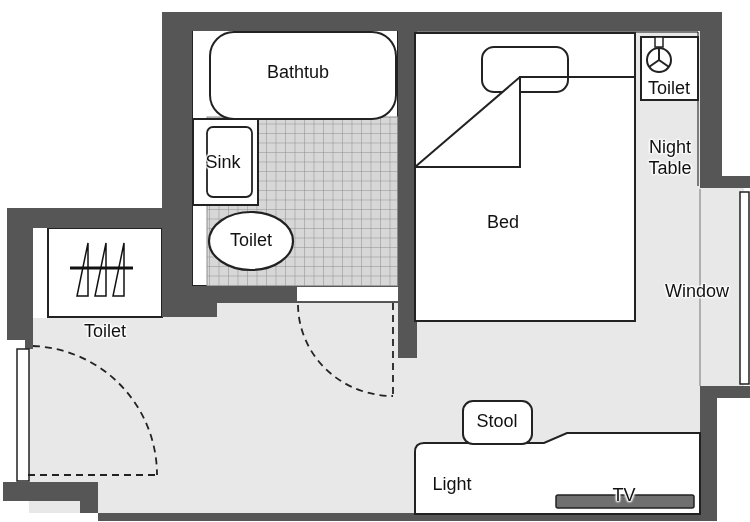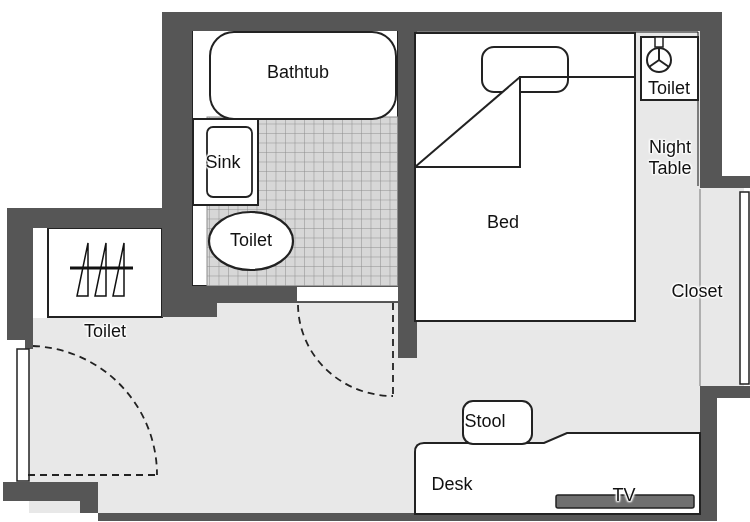--- a/index.html
+++ b/index.html
@@ -97,18 +97,18 @@
       <line x1="393" y1="303" x2="393" y2="396"></line>
     </g>
   </svg>
 
   <div class="lbl" style="left:298px;top:72px">Bathtub</div>
   <div class="lbl" style="left:223px;top:162px">Sink</div>
   <div class="lbl" style="left:251px;top:240px">Toilet</div>
   <div class="lbl" style="left:503px;top:222px">Bed</div>
   <div class="lbl" style="left:669px;top:88px">Toilet</div>
   <div class="lbl wrap" style="left:670px;top:126px">Night Table</div>
-  <div class="lbl" style="left:697px;top:291px">Closet</div>
+  <div class="lbl" style="left:697px;top:291px">Window</div>
   <div class="lbl" style="left:105px;top:331px">Toilet</div>
-  <div class="lbl" style="left:485px;top:421px">Stool</div>
-  <div class="lbl" style="left:452px;top:484px">Desk</div>
+  <div class="lbl" style="left:497px;top:421px">Stool</div>
+  <div class="lbl" style="left:452px;top:484px">Light</div>
   <div class="lbl" style="left:624px;top:495px">TV</div>
 </div>
 
 </body></html>

